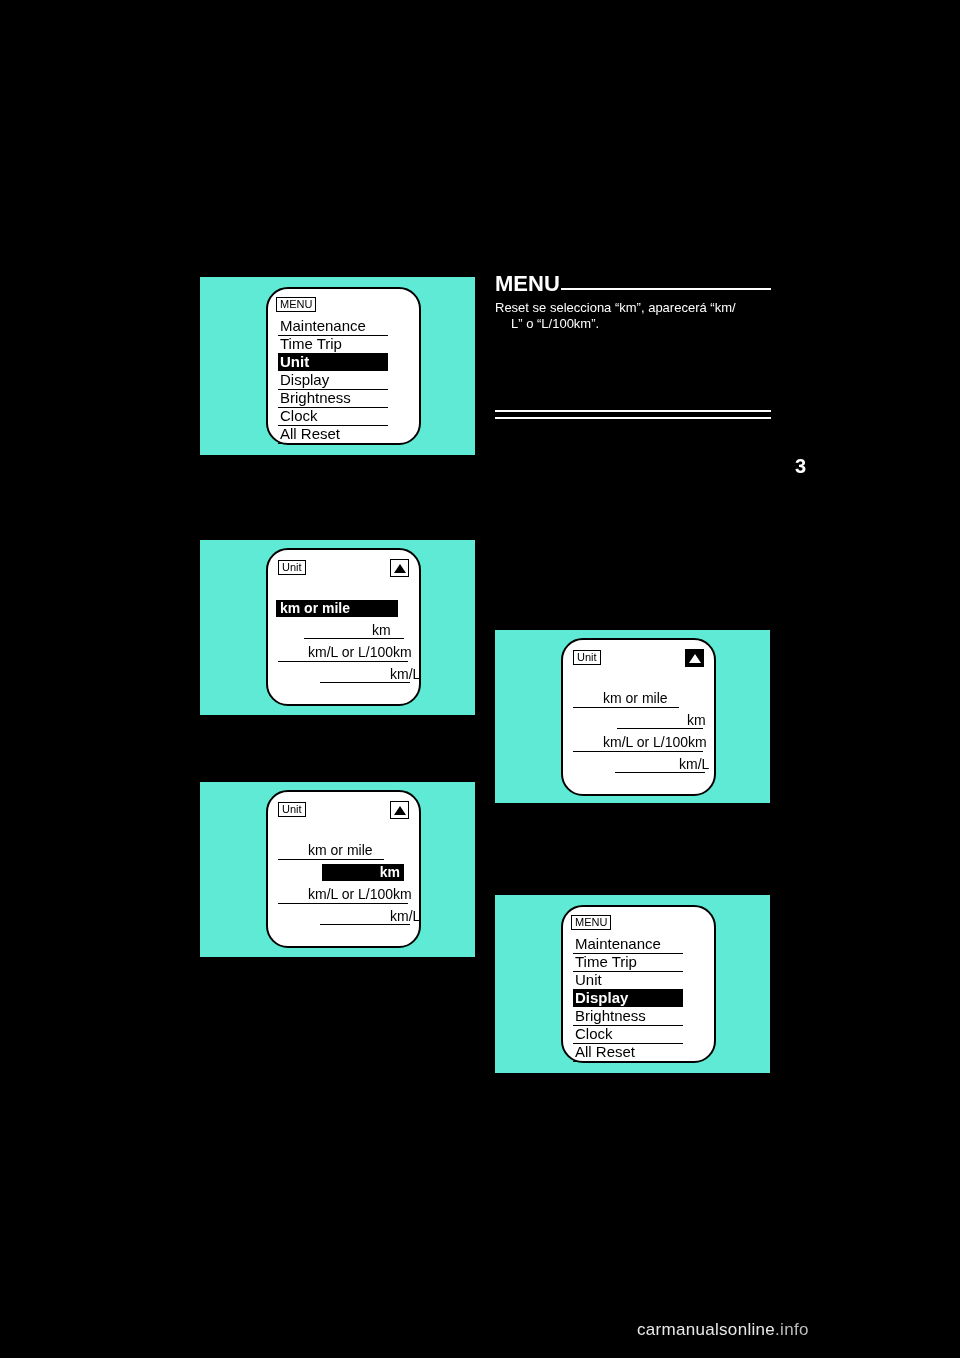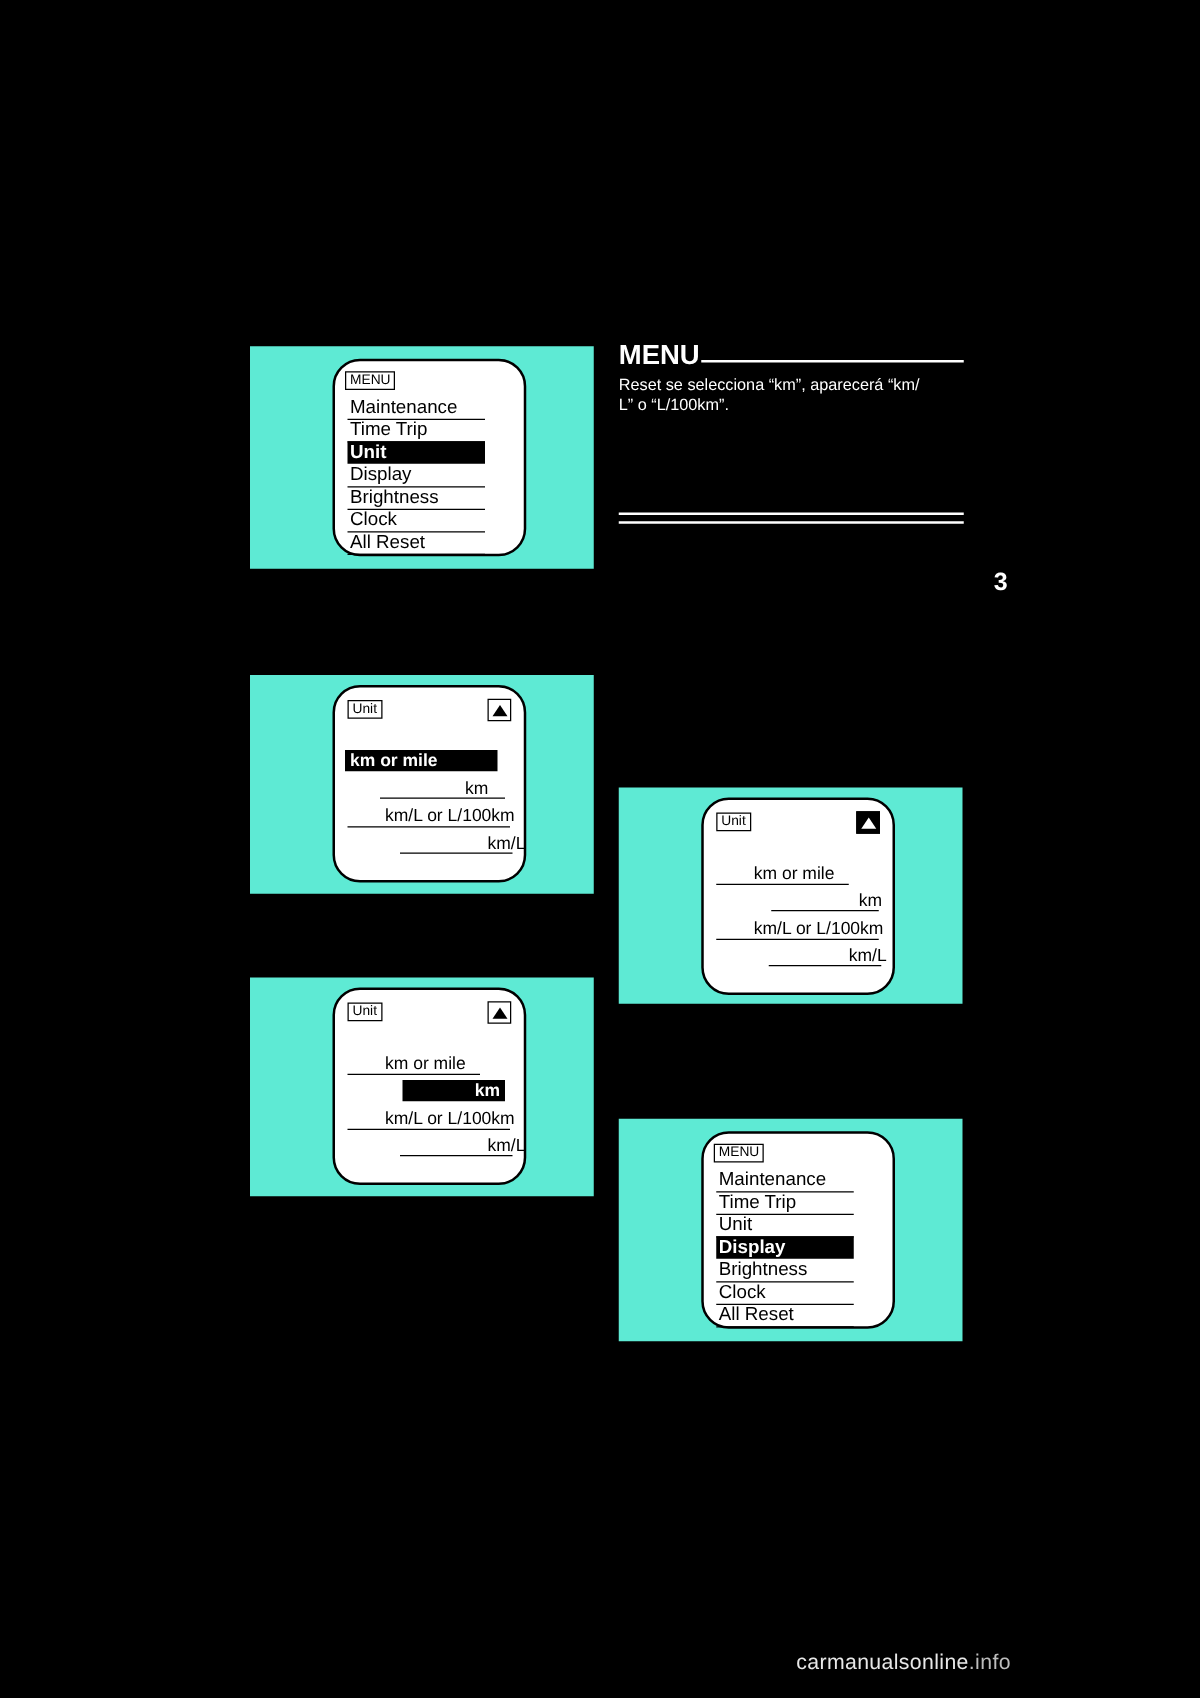--- a/index.html
+++ b/index.html
@@ -231,21 +231,21 @@
       <span>km/L</span>
     </div>
     <div class="menu-underline" style="left:52px; top:132px; width:90px;"></div>
   </div>
 </div>
 
 <div class="nota-head" style="left:495px; top:272px;">MENU</div>
 <div class="rule" style="left:561px; top:288px; width:210px; height:2px;"></div>
 
 <div class="body-text" style="left:495px; top:300px; width:280px;">Reset se selecciona “km”, aparecerá “km/</div>
-<div class="body-text" style="left:495px; top:316px; width:280px;">L” o “L/100km”.</div>
+<div class="body-text" style="left:511px; top:316px; width:280px;">L” o “L/100km”.</div>
 
 <div class="rule" style="left:495px; top:410px; width:276px; height:2px;"></div>
 <div class="rule" style="left:495px; top:417px; width:276px; height:2px;"></div>
 
 <div class="page-num" style="left:795px; top:455px;">3</div>
 
 <div class="figure-panel" style="left:495px; top:630px; width:275px; height:173px;">
   <div class="lcd" style="left:66px; top:8px; width:155px; height:158px;">
     <div class="lcd-badge" style="left:10px; top:10px;">Unit</div>
     <div class="arrow-box filled" style="right:10px; top:9px; width:17px; height:16px;">

